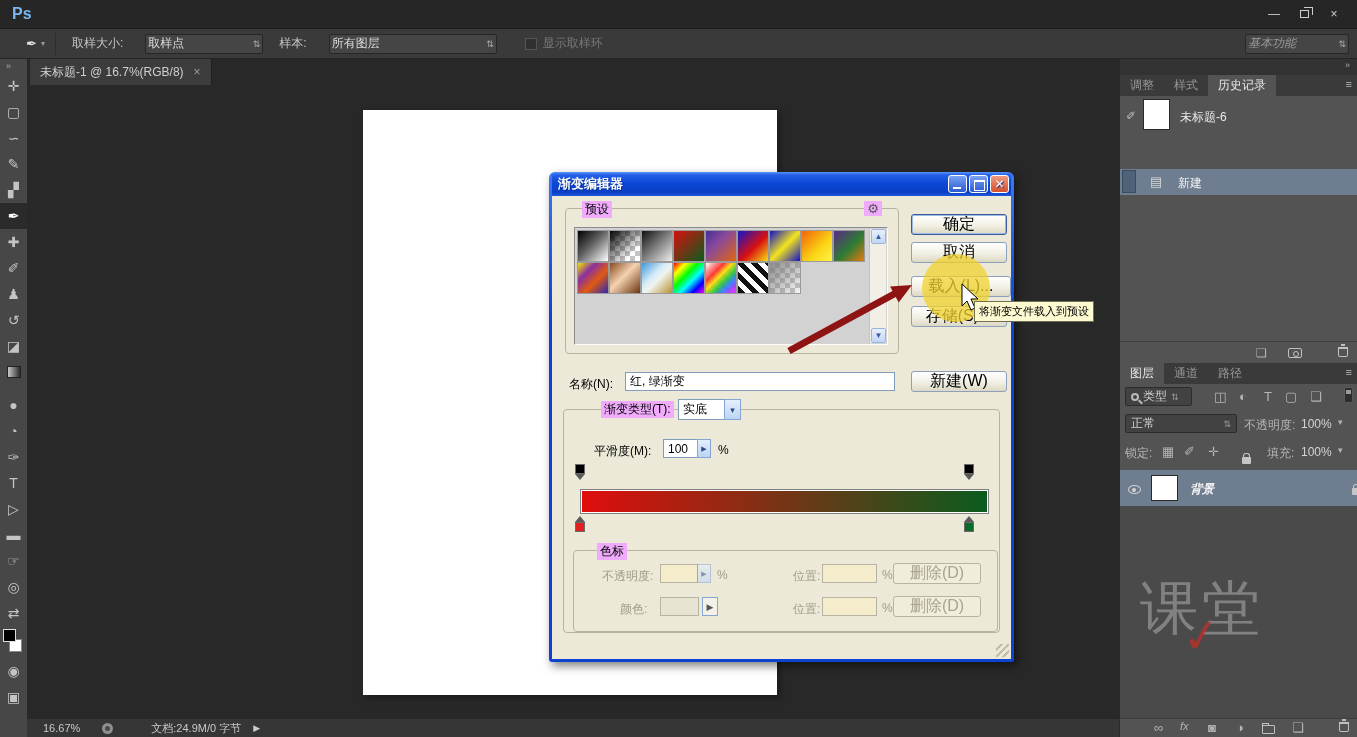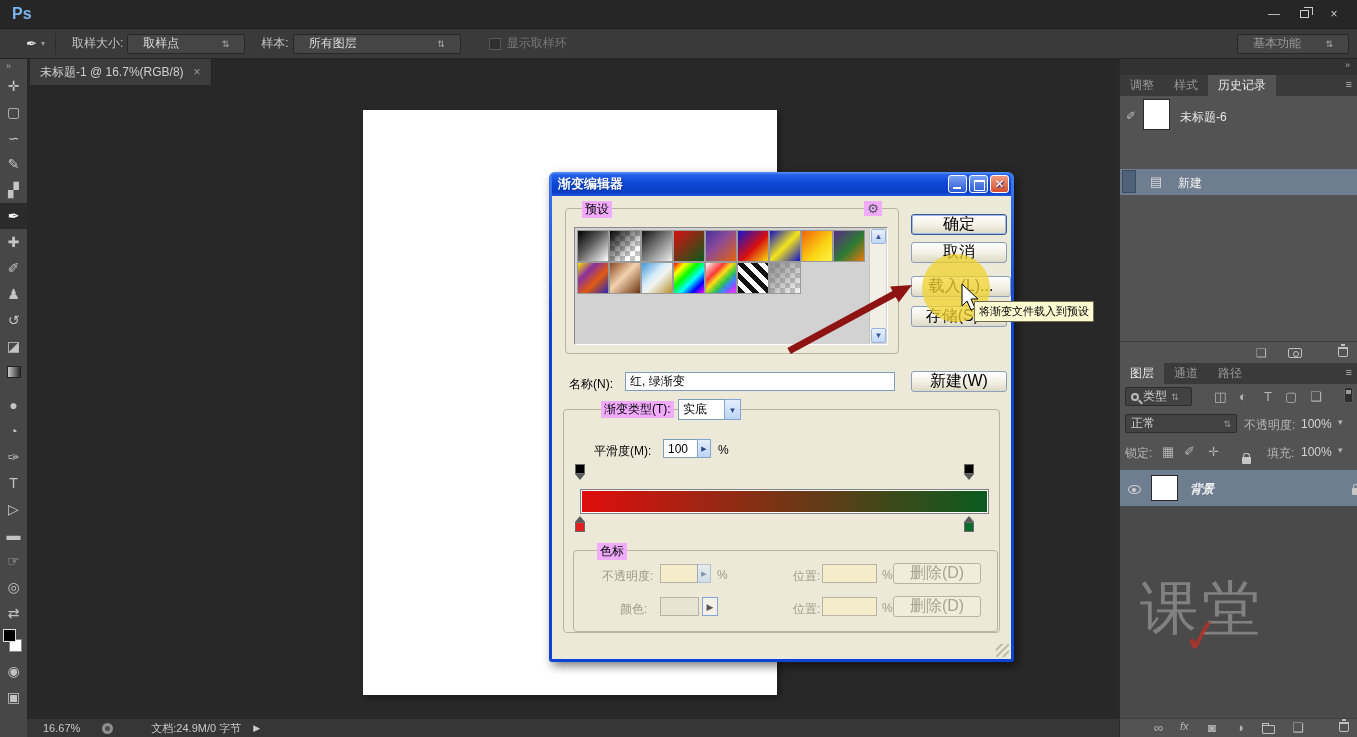--- a/index.html
+++ b/index.html
@@ -16,25 +16,25 @@
   .menu-item { padding:0 13px; font-size:13px; color:#cfcfcf; line-height:29px; cursor:default; }
   .win-controls { margin-left:auto; display:flex; margin-right:8px; }
   .win-btn { width:30px; height:20px; display:flex; align-items:center; justify-content:center; color:#ccc; font-size:12px; }
   .i-restore { position:relative; width:9px; height:8px; border:1px solid #ccc; display:inline-block; }
   .i-restore::before { content:""; position:absolute; top:-4px; left:3px; width:8px; height:7px; border:1px solid #ccc; border-bottom:none; border-left:none; }
 
   
   .optionsbar { left:0; top:29px; width:1357px; height:30px; background:#3a3a3a; display:flex; align-items:center; border-bottom:1px solid #242424; }
   .tool-chip { margin-left:16px; width:40px; display:flex; align-items:center; justify-content:center; color:#e0e0e0; font-size:13px; border-right:1px solid #2c2c2c; height:22px; }
   .ob-label { font-size:12px; color:#c4c4c4; margin-left:16px; }
-  .combo { background:#454545; border:1px solid #272727; border-radius:2px; height:20px; display:flex; align-items:center; padding:0 15px; font-size:12px; color:#ddd; margin-left:4px; }
+  .combo { background:#454545; border:1px solid #272727; border-radius:2px; height:20px; display:flex; align-items:center; padding:0 2px; font-size:12px; color:#ddd; margin-left:22px; }
   .combo .ud { margin-left:auto; font-size:9px; color:#aaa; padding-left:8px; }
   .cb { width:12px; height:12px; background:#303030; border:1px solid #555; margin-left:28px; }
   .ob-dim { color:#787878; margin-left:6px; font-size:12px; }
-  .workspace { margin-left:auto; margin-right:8px; width:112px; color:#9a9a9a; }
+  .workspace { margin-left:auto; margin-right:8px; width:104px; color:#9a9a9a;font-style:italic; }
 
   
   .tabbar { left:27px; top:59px; width:1092px; height:26px; background:#282828; }
   .doctab { position:absolute; left:3px; top:0; height:26px; background:#3c3c3c; display:flex; align-items:center; padding:0 10px; font-size:12px; color:#cfcfcf; border-right:1px solid #202020; }
   .doctab .x { margin-left:10px; color:#9a9a9a; font-size:12px; }
 
   
   .toolbar { left:0; top:59px; width:27px; height:678px; background:#474747; }
   .tb-collapse { height:14px; font-size:9px; color:#aaa; padding-left:6px; line-height:14px; }
   .tool { width:27px; height:26px; line-height:26px; text-align:center; color:#c4c4c4; font-size:14px; }

